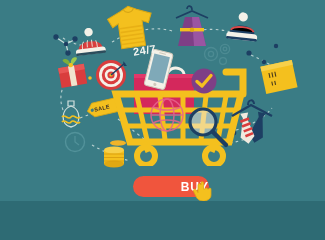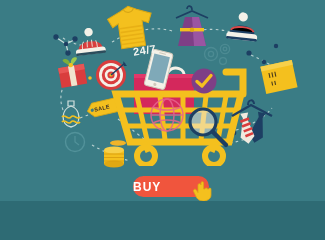--- a/index.html
+++ b/index.html
@@ -10,21 +10,21 @@
   }
   .abs{position:absolute;}
   .lbl{position:absolute;color:#ffffff;font-weight:700;letter-spacing:.5px;}
 
   
   .dots{position:absolute;left:0;top:0;width:325px;height:201px;pointer-events:none;}
 
   
   #buy-btn{
     left:133px;top:176px;width:76px;height:21px;border-radius:11px;
-    background:#f0553d;display:flex;align-items:center;justify-content:flex-start;
+    background:#f0553d;display:flex;align-items:center;justify-content:flex-end;
   }
   #buy-label{color:#fff;font-size:12px;font-weight:700;letter-spacing:1px;}
   #hand{left:192px;top:180px;width:24px;height:21px;}
 
   
   #t247{left:133px;top:44px;font-size:11px;transform:rotate(-9deg);color:#f2f4f0;}
 
   
   #sale-tag{left:86px;top:100px;width:32px;height:16px;transform:rotate(-13deg);}
   #sale-text{

